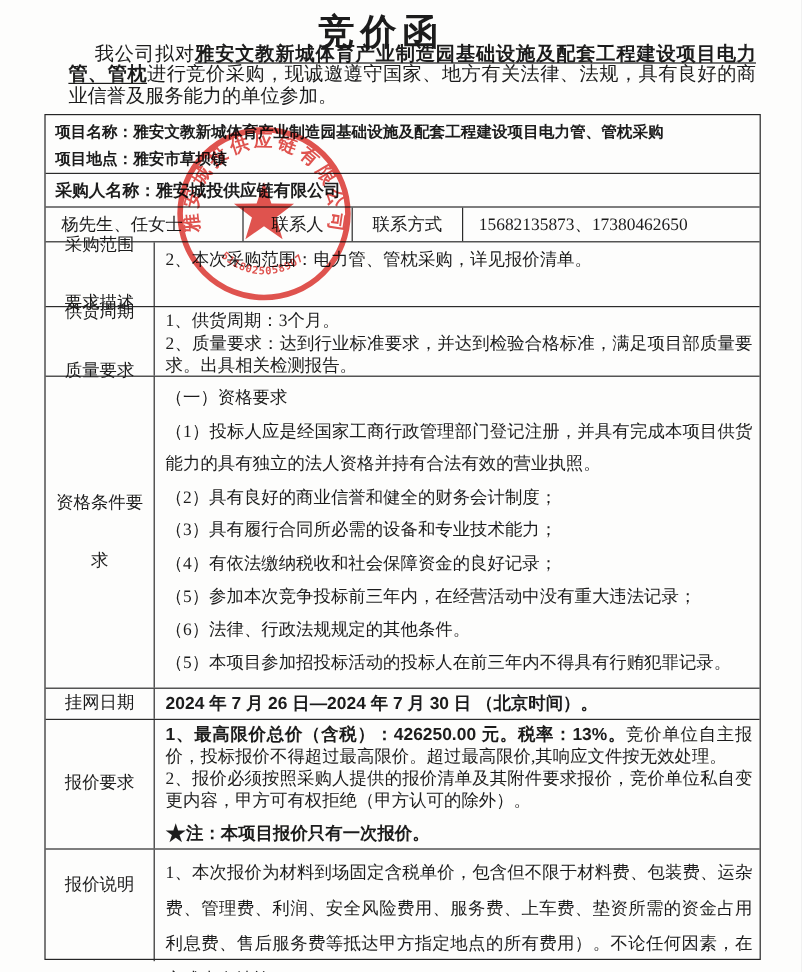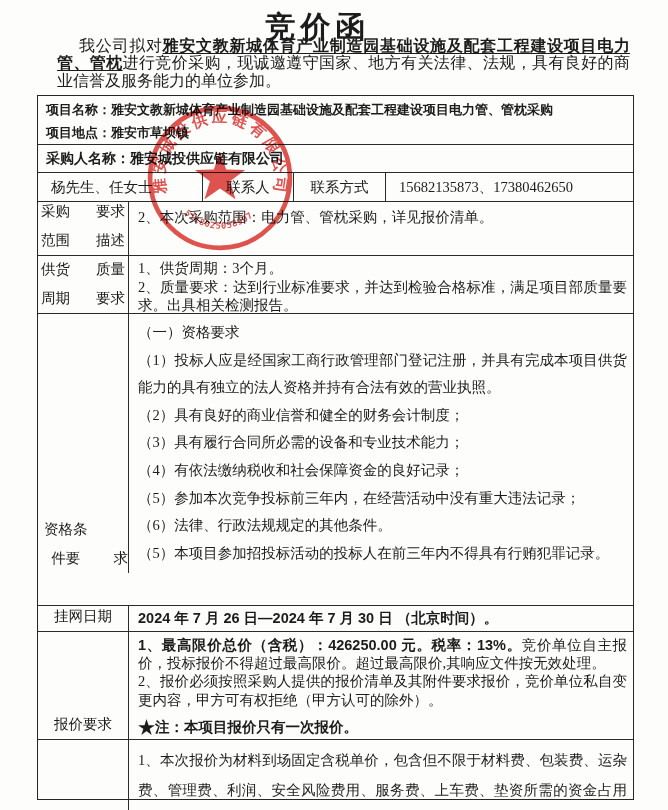--- a/index.html
+++ b/index.html
@@ -22,21 +22,21 @@
 
   .doc-table {
     position:absolute; left:37px; top:95px; width:597px; height:705px;
     border:1.6px solid #262626; background:transparent;
   }
   .row { display:flex; border-top:1.3px solid #2b2b2b; }
   .row.first { border-top:none; }
   .cell { min-width:0; }
   .label-cell {
     width:91px; flex:0 0 91px; border-right:1.3px solid #2b2b2b;
-    display:flex; flex-direction:row; justify-content:center; align-items:flex-end;
+    display:flex; flex-direction:column; justify-content:center; align-items:center;
     text-align:center; font-size:14.5px; line-height:29px;gap:20px;
   }
   .content-cell { flex:1 1 auto; font-size:14.5px; padding:0 6px 0 9px; }
   .hei { font-family:"Liberation Sans","DejaVu Sans",sans-serif; font-weight:bold; }
 
   .r1 { height:48px; }
   .r1 .full { padding:3px 4px 0 8px; font-size:13px; line-height:22.5px; }
   .r2 { height:28px; }
   .r2 .full { padding:0 4px 0 8px; font-size:14px; display:flex; align-items:center; }
   .r3 { height:29px; font-size:14.5px; }
@@ -46,21 +46,21 @@
     display:flex; align-items:center; padding-left:13px; }
   .r3 .c-label2 { width:92px; flex:0 0 92px; border-right:1.3px solid #2b2b2b;
     display:flex; align-items:center; justify-content:center; }
   .r3 .c-val2 { flex:1; display:flex; align-items:center; padding-left:13px; }
   .r4 { height:54px; }
   .r4 .content-cell { padding-top:6px; line-height:19px; }
   .r5 { height:58px; }
   .r5 .content-cell { padding-top:3px; line-height:18.6px; text-align:justify; }
   .r6 { height:260px; }
   .r6 .content-cell { padding-top:5px; line-height:27.6px; text-align:justify; }
-  .r7 { height:26px;margin-top:32px; }
+  .r7 { height:26px; }
   .r7 .content-cell { display:flex; align-items:center; }
   .r8 { height:108px; }
   .r8 .content-cell { padding-top:4px; line-height:18.2px; text-align:justify; }
   .r8 .note { margin-top:7px; font-weight:bold; line-height:22px; }
   .r8 .star { font-size:19px; vertical-align:-2px; letter-spacing:0; }
   .r9 { height:94px; }
   .r9 .label-cell { justify-content:flex-start; padding-top:16px; }
   .r9 .content-cell { padding-top:6px; line-height:29.5px; text-align:justify; }
 
   .stamp { position:absolute; left:144px; top:102px; width:152px; height:152px;

